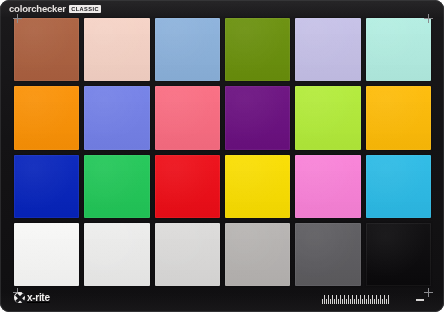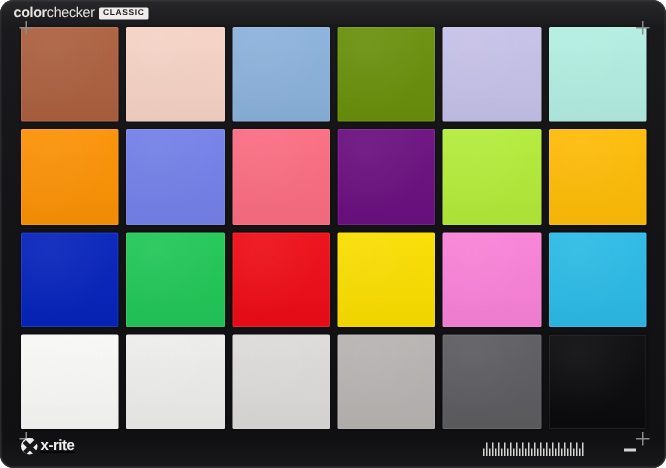--- a/index.html
+++ b/index.html
@@ -58,21 +58,21 @@
     z-index: 6;
   }
   .brand-word {
     font-size: 9.5px;
     letter-spacing: -0.2px;
     line-height: 11px;
     white-space: nowrap;
     color: #e8e4e2;
   }
   .brand-word .w1 { font-weight: 700; }
-  .brand-word .w2 { font-weight: 400; }
+  .brand-word .w2 { font-weight: 700; }
   .brand-badge {
     background: #efeceb;
     color: #17171a;
     font-size: 5.6px;
     font-weight: 700;
     letter-spacing: 0.45px;
     line-height: 8px;
     padding: 0 2.5px;
     border-radius: 1px;
     white-space: nowrap;

